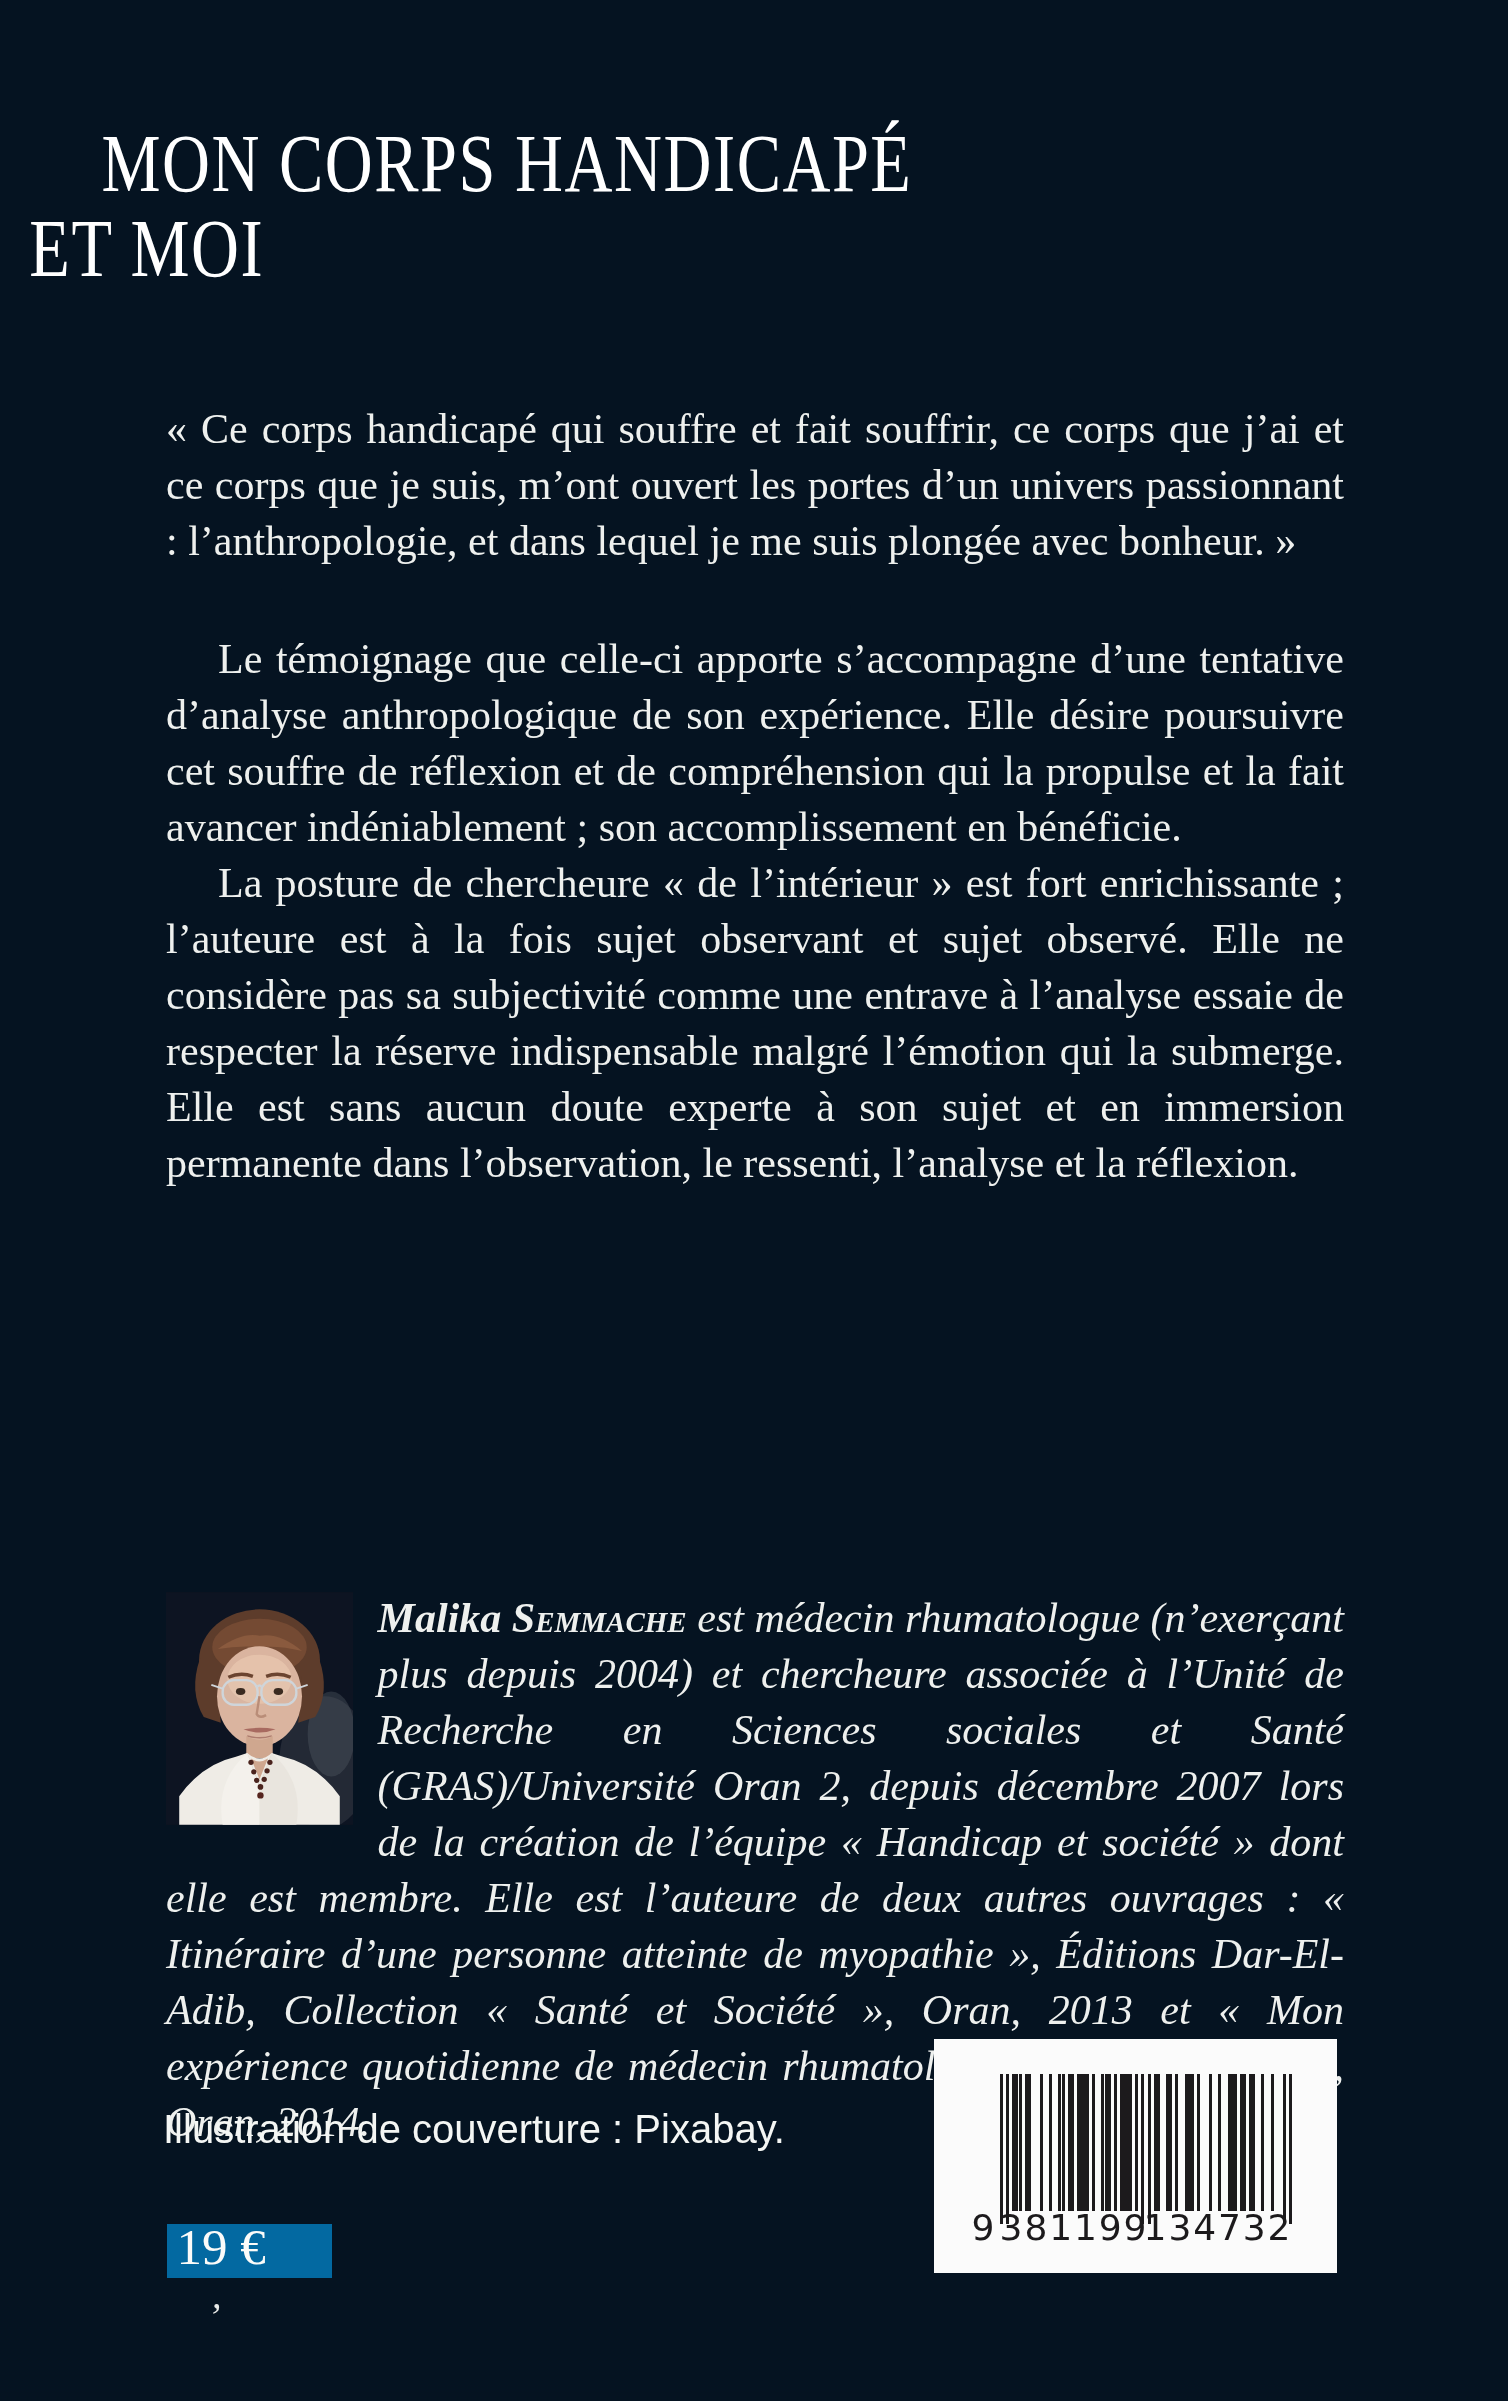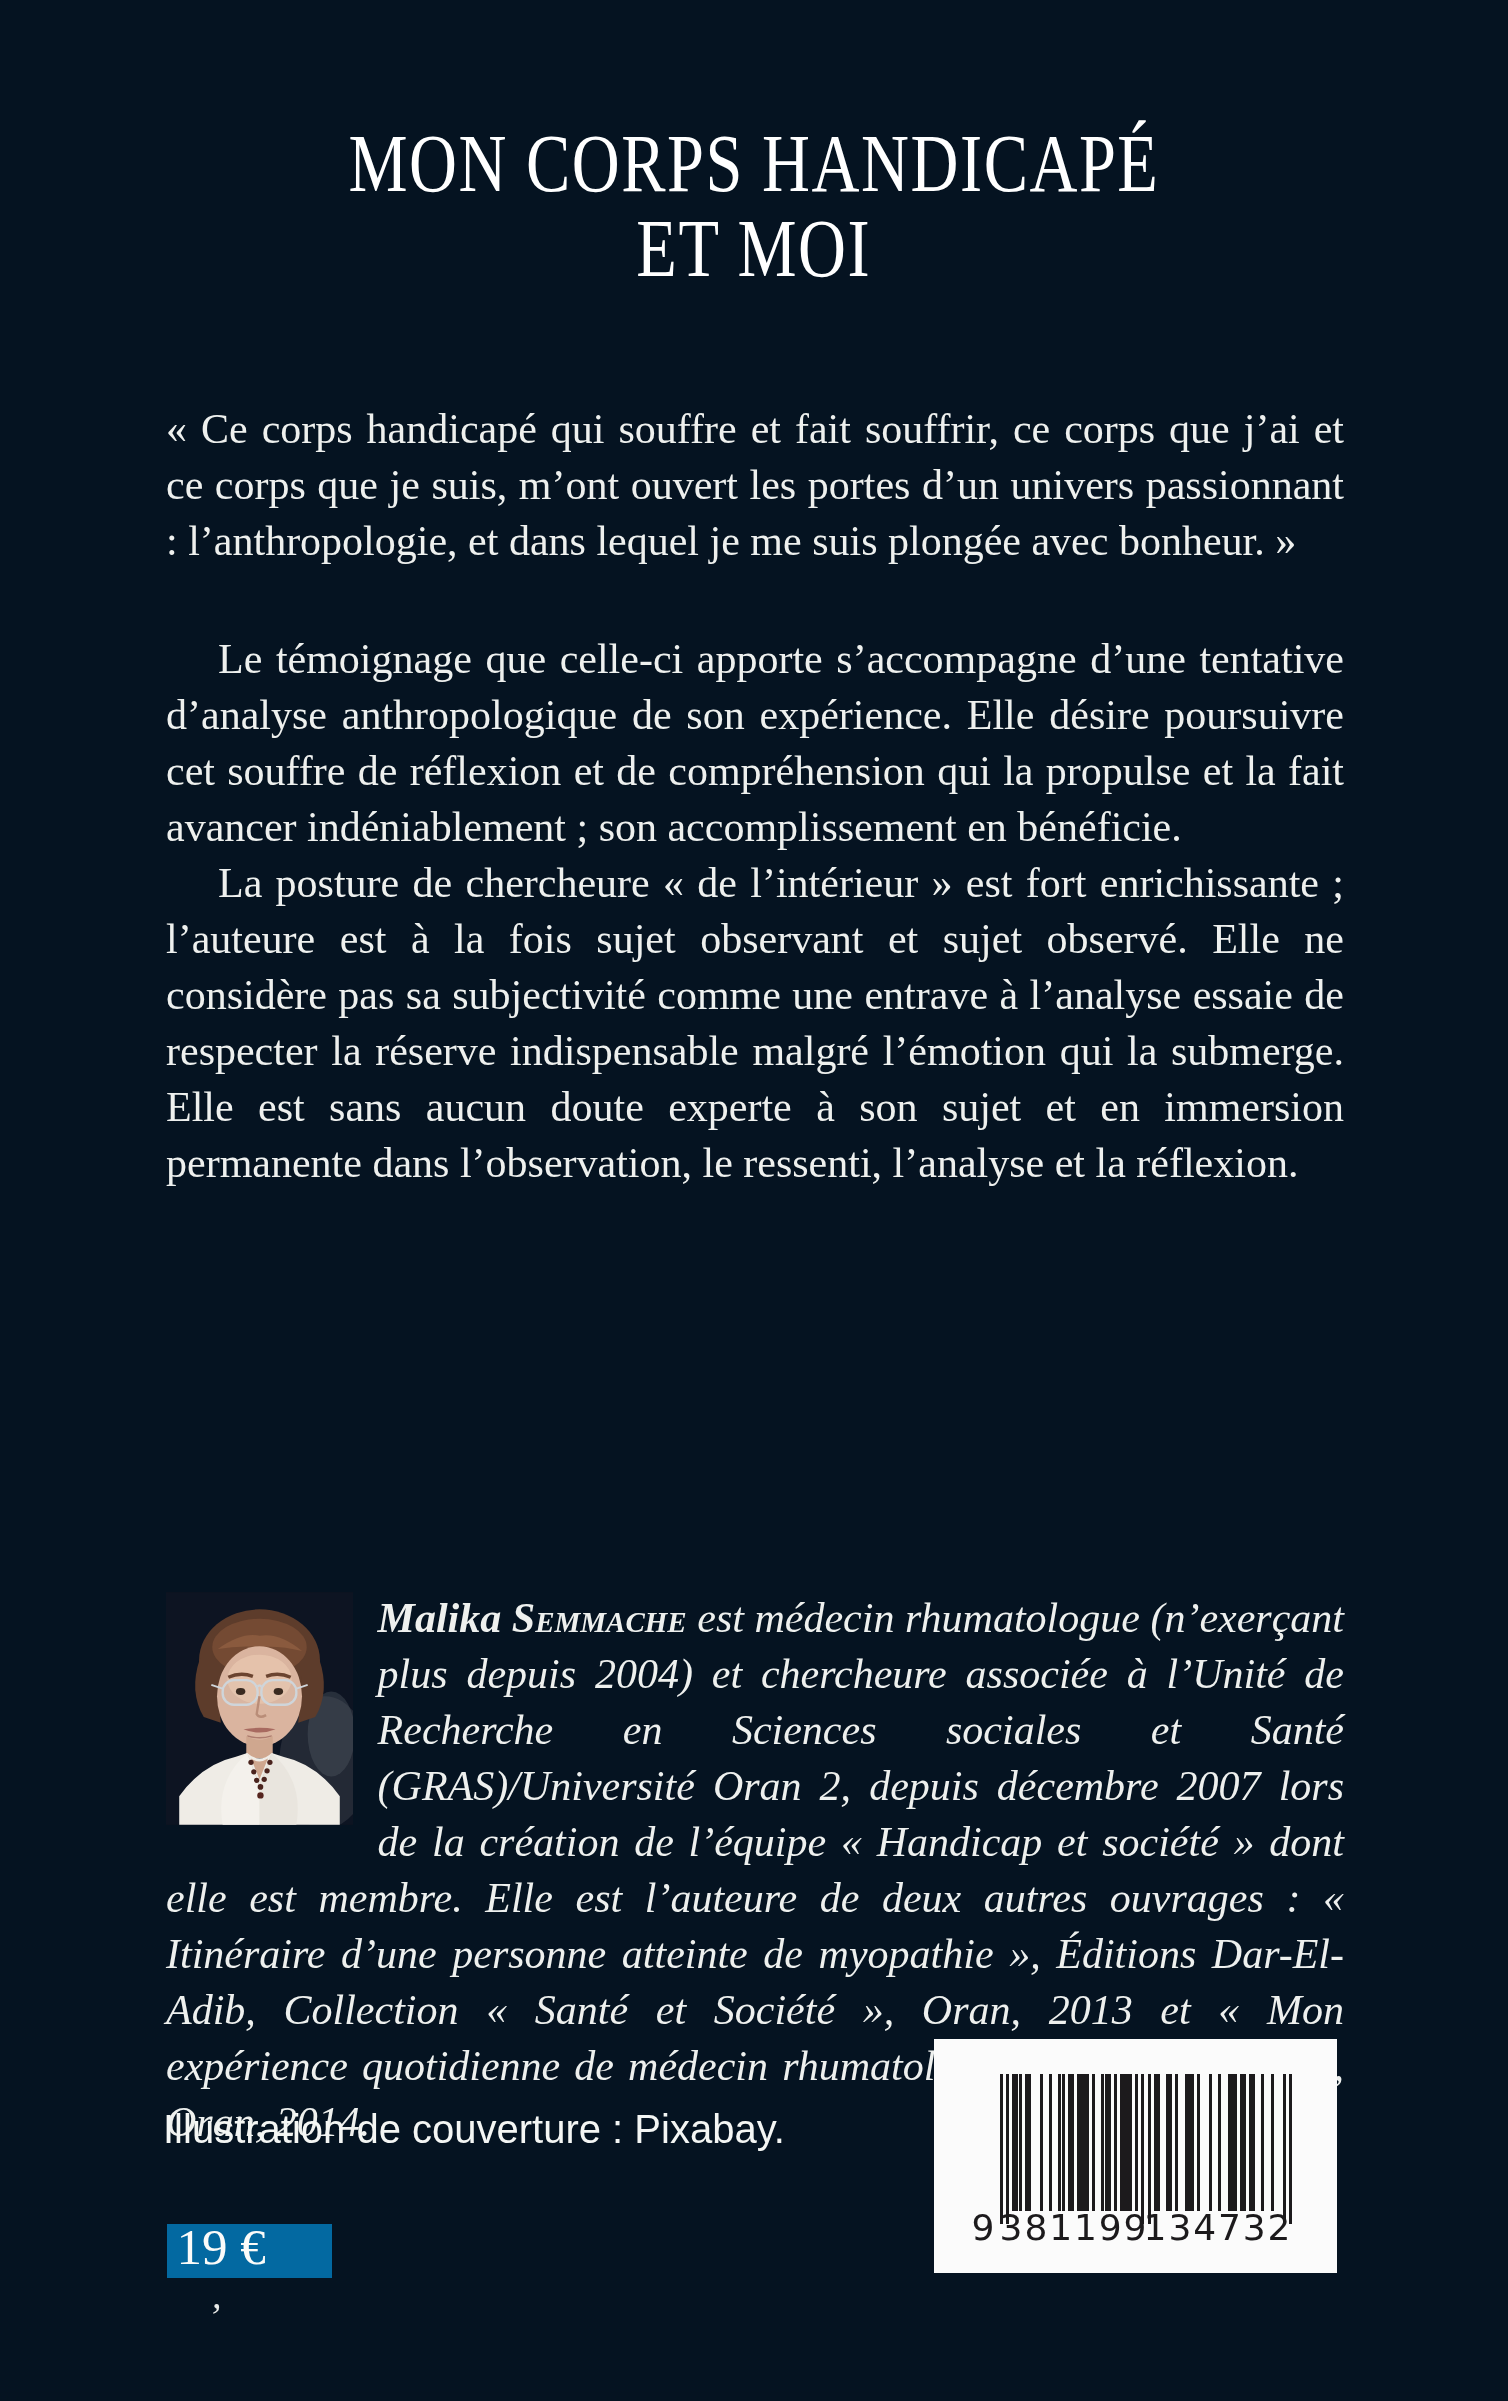--- a/index.html
+++ b/index.html
@@ -8,21 +8,21 @@
     position:relative;
     width:1508px;height:2402px;
     background:#051321;
     overflow:hidden;
     font-family:"Liberation Serif", serif;
     color:#eef0ee;
   }
   
   .title-block{
     position:absolute;top:121px;left:0;width:100%;
-    text-align:center;color:#ffffff;
+    color:#ffffff;
     font-size:83px;line-height:85px;font-weight:normal;
     letter-spacing:1.9px;
   }
   .title-line{display:inline-block;transform:scaleX(0.80);transform-origin:center;white-space:nowrap;}
   
   .body-text{
     position:absolute;left:166px;top:390px;width:1178px;
     font-size:42px;line-height:56px;
     text-align:justify;
     margin-top:11px;

